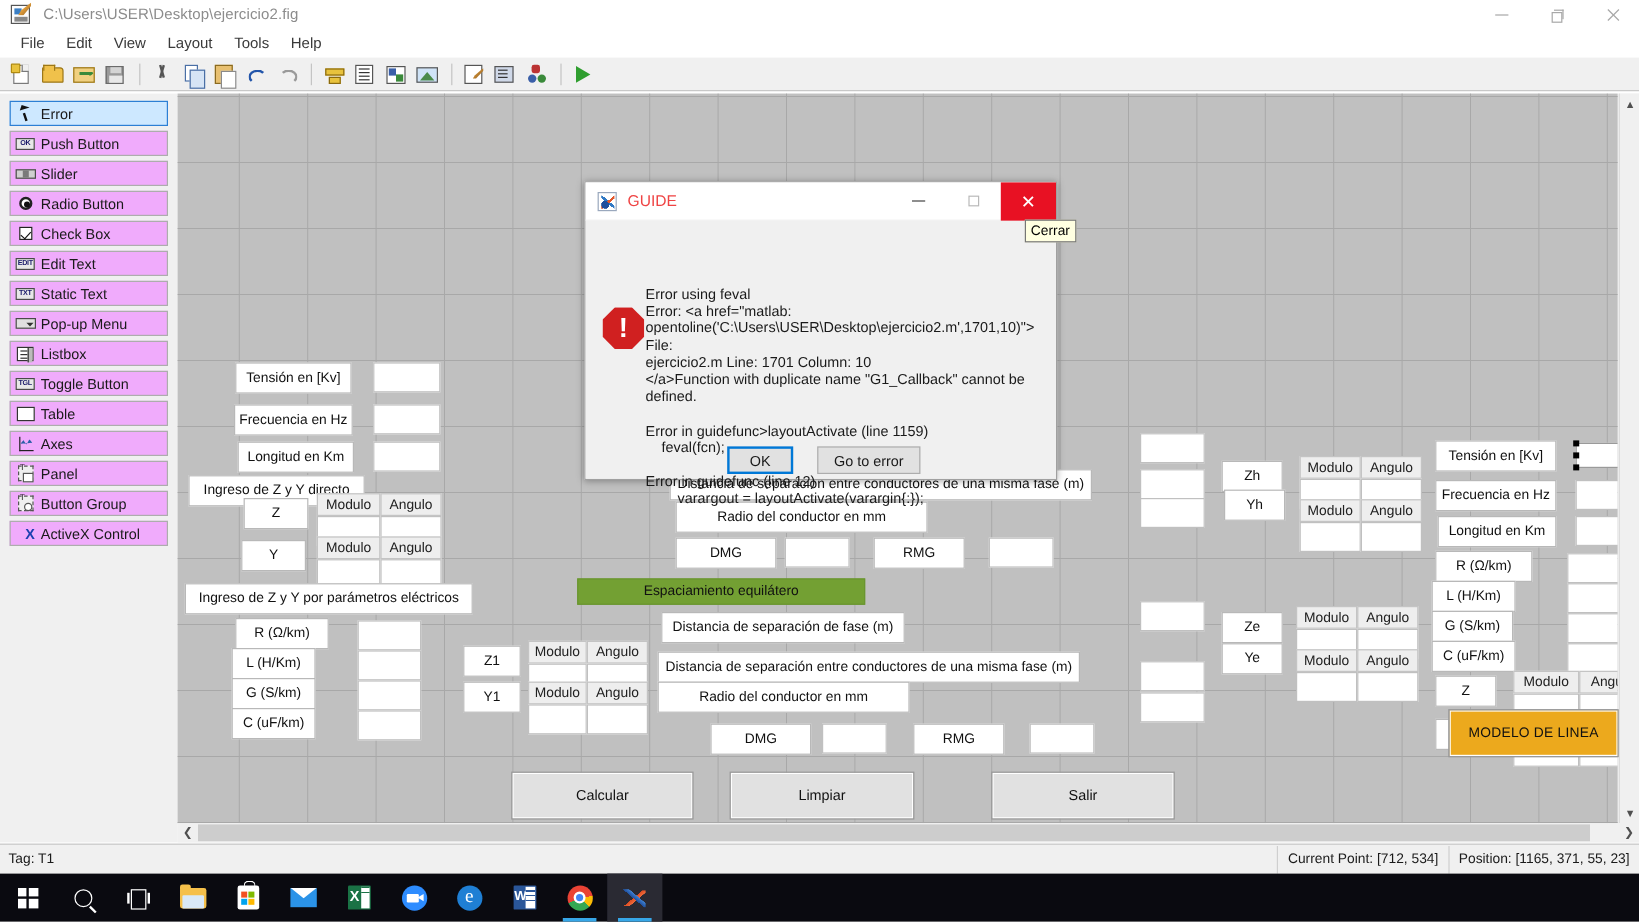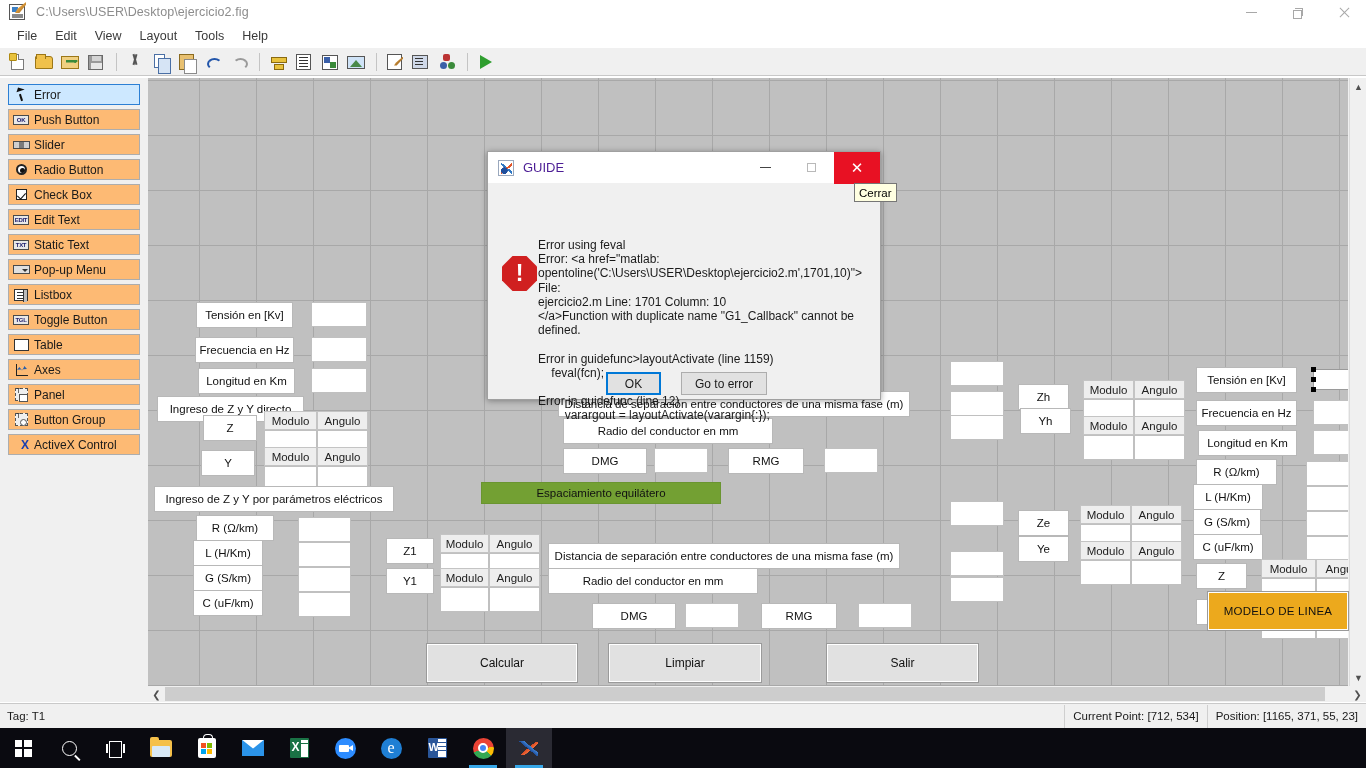--- a/index.html
+++ b/index.html
@@ -122,21 +122,21 @@
   .ic-run { position:absolute; left:6px; top:4px; width:0; height:0;
     border-left: 12px solid #2f9e2f; border-top: 7px solid transparent; border-bottom: 7px solid transparent; }
 
   
   #palette {
     position: absolute; left: 0; top: 78px; width: 148px; height: 624px;
     background: #f0f0f0;
   }
   .pal-item {
     position: absolute; left: 8px; width: 132px; height: 21px;
-    background: #fdba74; border: 1px solid #adadad;
+    background: #f0abfc; border: 1px solid #adadad;
     display: flex; align-items: center; font-size: 12px; color: #1a1a1a;
   }
   .pal-item.sel { background: #cde8ff; border: 1px solid #2c7fd4; }
   .pal-ic { width: 24px; display: flex; align-items: center; justify-content: center; flex: 0 0 24px; }
   .pal-lbl { padding-left: 1px; }
 
   .g-cursor { width:9px; height:12px; position:relative; }
   .g-cursor:before { content:""; position:absolute; left:0; top:0; width:0;height:0;
     border-left:7px solid #111; border-bottom:5px solid transparent; border-right:4px solid transparent;
     transform: rotate(18deg); }
@@ -262,21 +262,21 @@
     width: 16px; height: 16px; margin-left: 10px; position: relative; flex: 0 0 16px;
     background: #ffffff; border: 1px solid #9aa8bd;
   }
   .dlg-ml-icon:after {
     content: ""; position: absolute; left: 2px; top: 2px; width: 11px; height: 11px;
     background:
       radial-gradient(circle at 30% 70%, #1f4e9c 0 30%, transparent 31%),
       linear-gradient(140deg, transparent 45%, #e2562a 45%, #e2562a 58%, transparent 58%),
       linear-gradient(40deg, transparent 45%, #2f78c4 45%, #2f78c4 58%, transparent 58%);
   }
-  #dlg-title .t { margin-left: 9px; font-size: 13px; color: #4c1d95; }
+  #dlg-title .t { margin-left: 9px; font-size: 13px; color: #ef4444; }
   #dlg-title .ctrls { margin-left: auto; display: flex; height: 32px; }
   #dlg-title .cbtn { width: 46px; height: 32px; display: flex; align-items: center; justify-content: center; }
   #dlg-title .cbtn.close { background: #e81123; color: #fff; font-size: 15px; font-weight: 300; }
   .dm-g { width: 11px; height: 1px; background: #444; }
   .dx-g { width: 9px; height: 9px; border: 1px solid #b9b9b9; }
   .dlg-body {
     position: absolute; left: 0; top: 32px; width: 392px; height: 215px; background: #f0f0f0;
   }
   .err-icon {
     position: absolute; left: 14px; top: 72px; width: 35px; height: 35px;
@@ -632,20 +632,21 @@
     <div class="w w-static" style="left:410px;top:313px; width:352px;">Distancia de separación entre conductores de una misma fase (m)</div>
     <div class="w w-static" style="left:415px;top:340px; width:210px;">Radio del conductor en mm</div>
 
     <div class="w w-static" style="left:415px;top:370px; width:84px;">DMG</div>
     <div class="w w-edit" style="left:506px;top:370px; width:54px;"></div>
     <div class="w w-static" style="left:580px;top:370px; width:76px;">RMG</div>
     <div class="w w-edit" style="left:676px;top:370px; width:54px;"></div>
 
     <div class="w w-green" style="left:333px;top:404px; width:240px;">Espaciamiento equilátero</div>
 
+    <div class="w w-static" style="left:403px;top:432px; width:203px;">Distancia de separación de fase (m)</div>
     <div class="w w-static" style="left:400px;top:465px; width:352px;">Distancia de separación entre conductores de una misma fase (m)</div>
     <div class="w w-static" style="left:400px;top:490px; width:210px;">Radio del conductor en mm</div>
 
     <div class="w w-static" style="left:444px;top:525px; width:84px;">DMG</div>
     <div class="w w-edit" style="left:537px;top:525px; width:54px;"></div>
     <div class="w w-static" style="left:613px;top:525px; width:76px;">RMG</div>
     <div class="w w-edit" style="left:710px;top:525px; width:54px;"></div>
 
     <div class="w w-edit" style="left:802px;top:283px; width:54px;"></div>
     <div class="w w-edit" style="left:802px;top:313px; width:54px;"></div>

